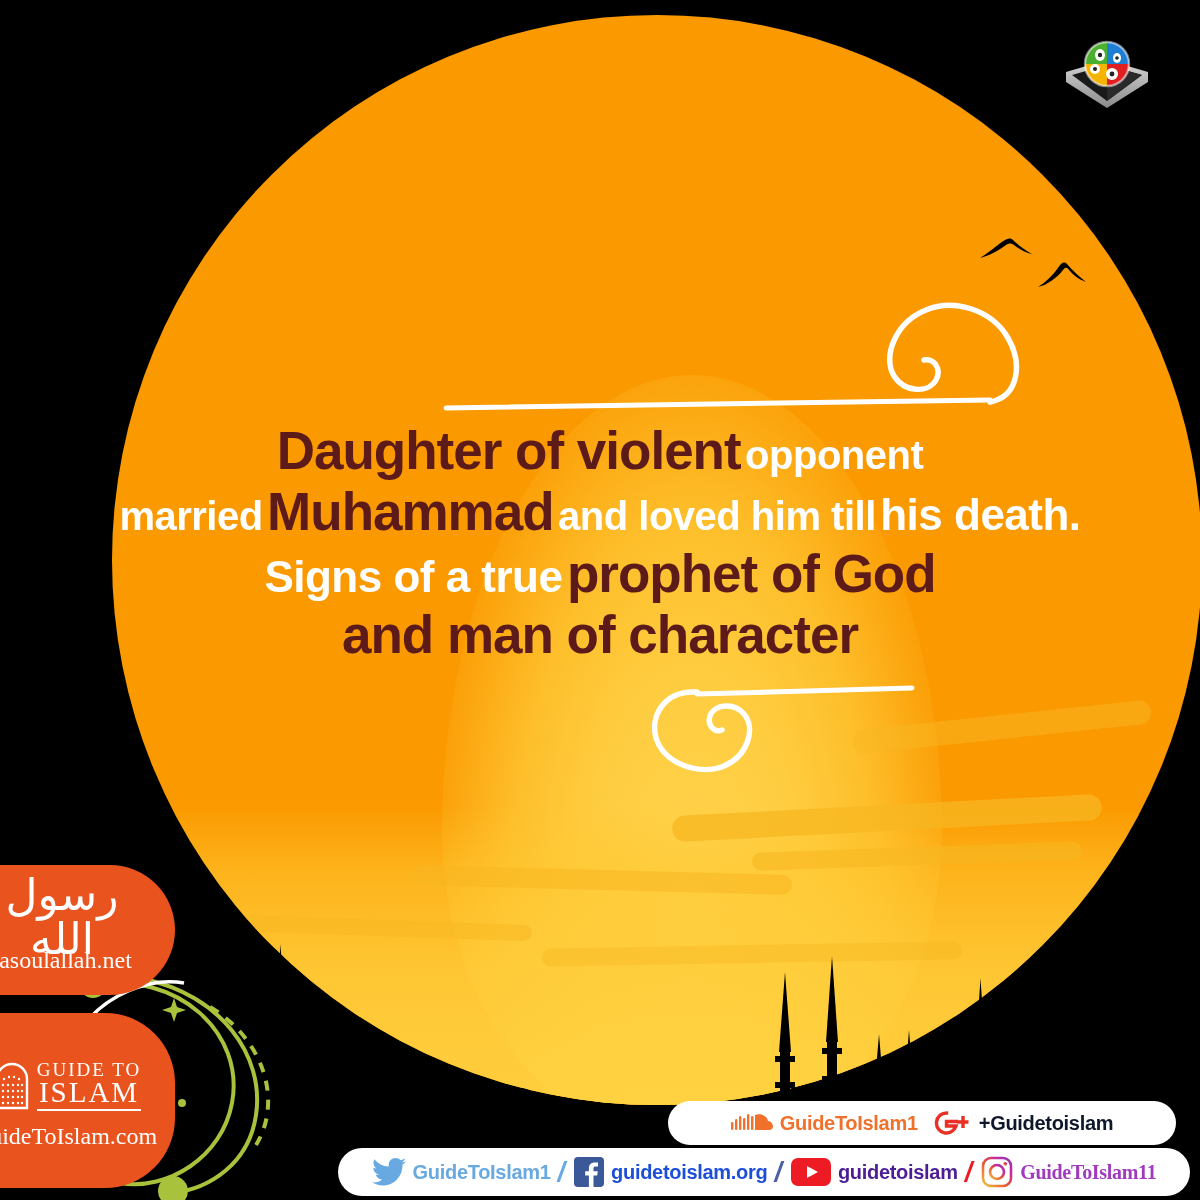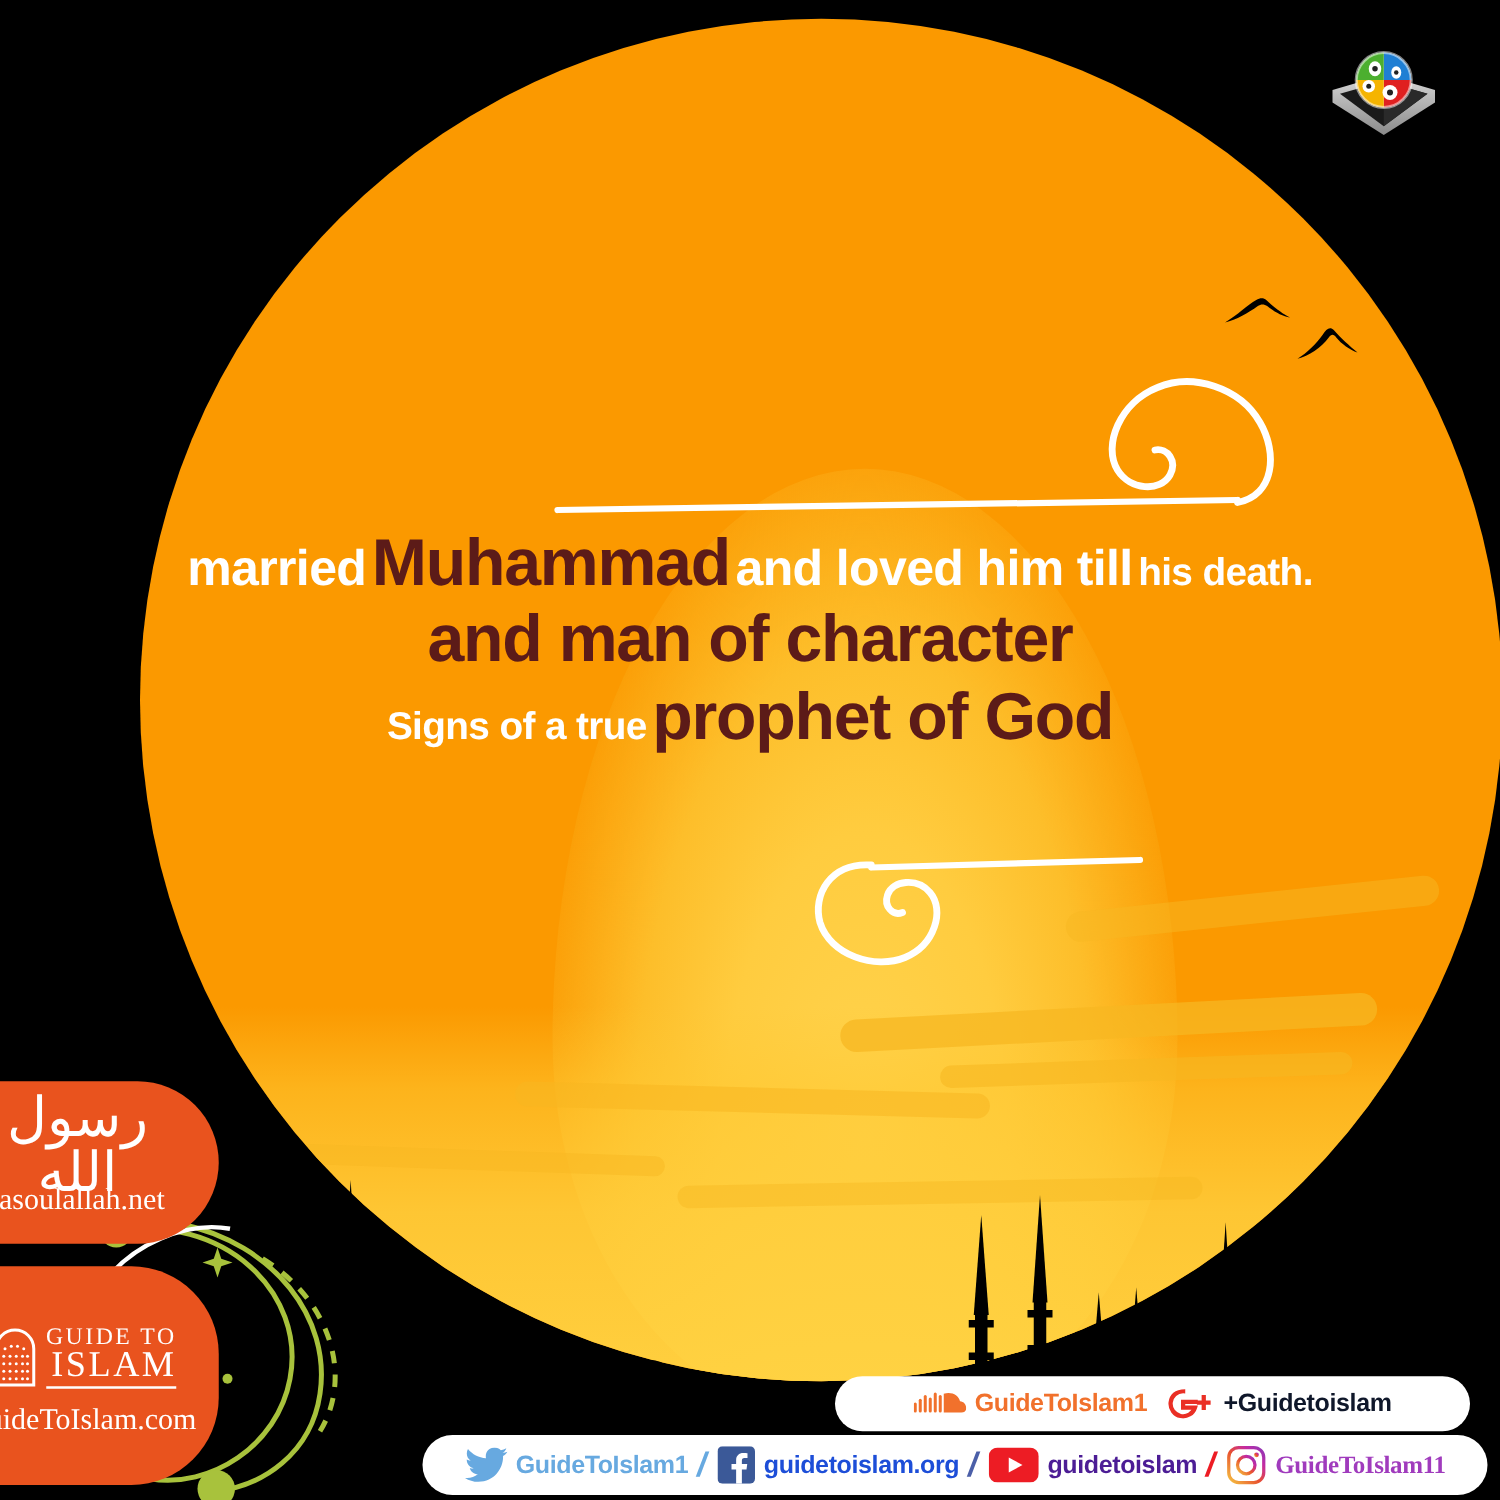--- a/index.html
+++ b/index.html
@@ -22,36 +22,36 @@
 
   
   .orn{position:absolute;}
 
   
   .headline{position:absolute;left:0;top:420px;width:1200px;text-align:center;line-height:1.16;}
   .hl-line{display:block;white-space:nowrap;}
   .w-dark{color:#5c1b18;}
   .w-light{color:#ffffff;}
   .sz-xl{font-size:53px;font-weight:bold;letter-spacing:-1px;}
-  .sz-lg{font-size:31px;font-weight:bold;letter-spacing:-.5px;}
+  .sz-lg{font-size:44px;font-weight:bold;letter-spacing:-.5px;}
   .sz-md{font-size:40px;font-weight:bold;letter-spacing:-.5px;}
 
   
   .skyline{position:absolute;left:0;bottom:0;width:1200px;height:270px;}
 
   
   .badge{position:absolute;background:#e9531e;}
   .badge-ras{left:-30px;top:865px;width:205px;height:130px;border-radius:0 70px 70px 0;}
   .badge-gti{left:-30px;top:1013px;width:205px;height:175px;border-radius:0 70px 70px 0;}
   .ras-ar{position:absolute;left:12px;top:8px;width:160px;text-align:center;color:#fff;
           font-family:"DejaVu Sans",sans-serif;font-size:44px;line-height:1;direction:rtl;}
   .ras-net{position:absolute;left:0px;top:82px;width:175px;text-align:center;color:#fff;
           font-family:"Liberation Serif",serif;font-size:24px;}
   .gti-wrap{position:absolute;left:8px;top:48px;width:180px;display:flex;align-items:center;justify-content:center;gap:8px;}
-  .gti-txt{color:#fff;font-family:"Liberation Serif",serif;line-height:.95;text-align:right;}
+  .gti-txt{color:#fff;font-family:"Liberation Serif",serif;line-height:.95;text-align:center;}
   .gti-t1{font-size:19px;letter-spacing:2px;}
   .gti-t2{font-size:29px;letter-spacing:2px;border-bottom:2px solid #fff;padding-bottom:2px;}
   .gti-dom{position:absolute;left:0;top:110px;width:190px;text-align:center;color:#fff;
           font-family:"Liberation Serif",serif;font-size:24px;}
 
   
   .swirl{position:absolute;left:60px;top:975px;}
 
   
   .bookicon{position:absolute;left:1062px;top:38px;}
@@ -99,31 +99,35 @@
   <svg class="orn" style="left:612px;top:676px;" width="310" height="110" viewBox="0 0 310 110">
     <g transform="translate(310,0) scale(-1,1)">
       <path d="M10 12 L225 18" stroke="#fff" stroke-width="5" fill="none" stroke-linecap="round"></path>
       <path d="M225 16 C258 14 272 40 266 62 C258 88 222 100 198 90 C174 80 166 52 178 38
                C188 26 208 28 212 40 C215 49 208 57 200 54" stroke="#fff" stroke-width="5.5" fill="none" stroke-linecap="round" stroke-linejoin="round"></path>
     </g>
   </svg>
 
   <div class="headline">
     <span class="hl-line">
+      <span class="w-dark sz-xl">Daughter of violent</span>
+      <span class="w-light sz-md">opponent</span>
+    </span>
+    <span class="hl-line">
       <span class="w-light sz-md">married</span>
       <span class="w-dark sz-xl">Muhammad</span>
       <span class="w-light sz-md">and loved him till</span>
       <span class="w-light sz-lg">his death.</span>
     </span>
     <span class="hl-line">
-      <span class="w-dark sz-xl">and man of character</span>
+      <span class="w-light sz-lg">Signs of a true</span>
+      <span class="w-dark sz-xl">prophet of God</span>
     </span>
     <span class="hl-line">
-      <span class="w-light sz-lg">Signs of a true</span>
-      <span class="w-dark sz-xl">prophet of God</span>
+      <span class="w-dark sz-xl">and man of character</span>
     </span>
   </div>
 
   <svg class="skyline" viewBox="0 0 1200 270" preserveAspectRatio="none">
     <g fill="#000">
 
       <rect x="0" y="200" width="1200" height="70"></rect>
 
       <rect x="0" y="170" width="120" height="40"></rect>
       <path d="M54 170 a14 18 0 0 1 28 0 z"></path>

